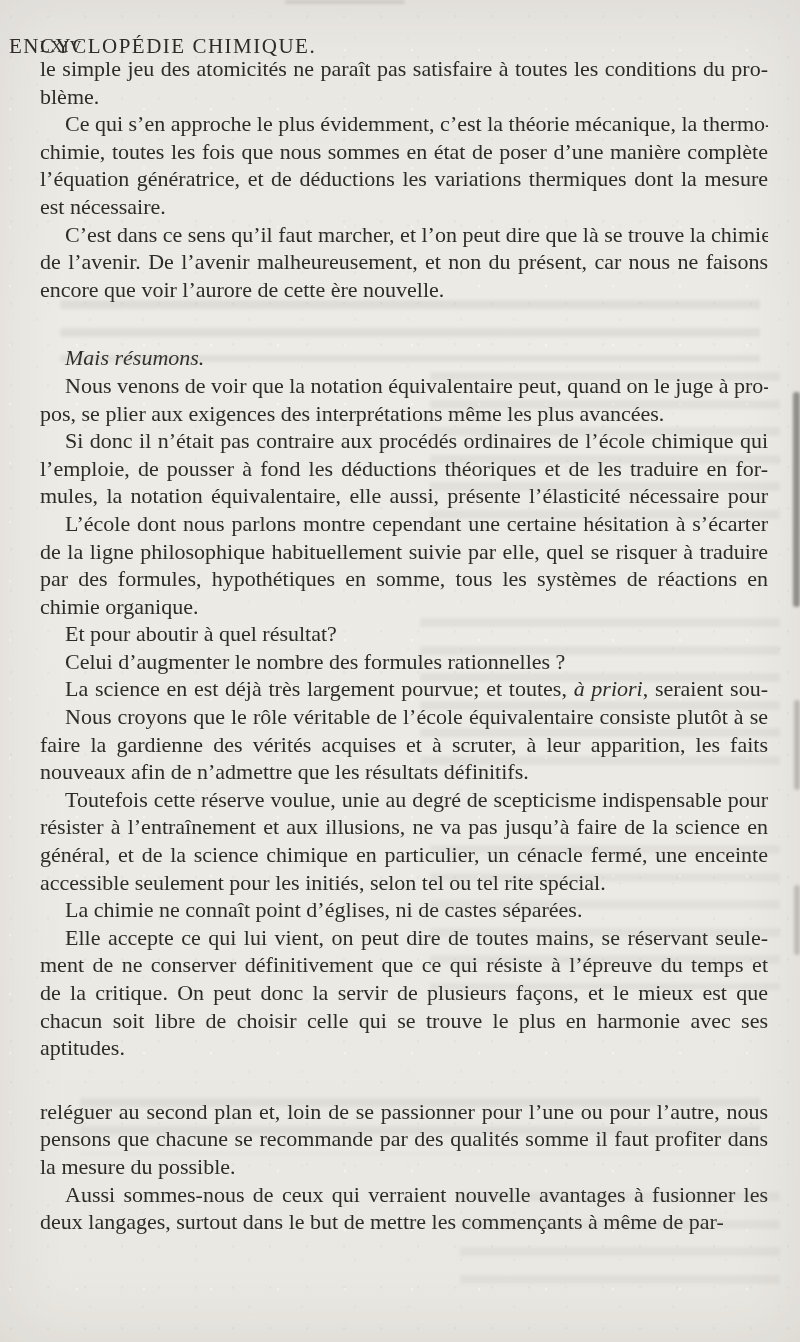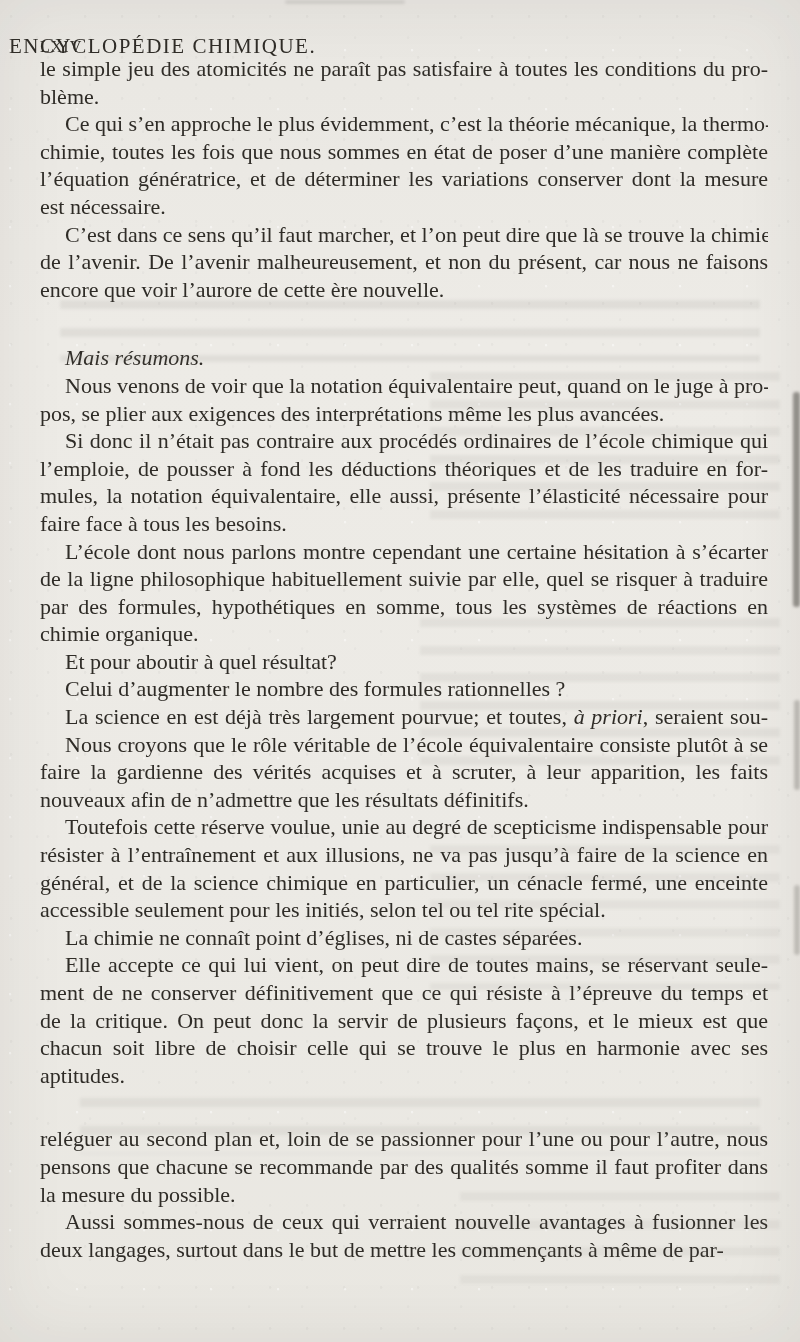--- a/index.html
+++ b/index.html
@@ -87,40 +87,39 @@
   </div>
 
   <div class="text-column" id="text-column">
       <div class="para">
         <div class="line first">le simple jeu des atomicités ne paraît pas satisfaire à toutes les conditions du pro-</div>
         <div class="line last">blème.</div>
       </div>
       <div class="para indent">
         <div class="line first">Ce qui s’en approche le plus évidemment, c’est la théorie mécanique, la thermo-</div>
         <div class="line">chimie, toutes les fois que nous sommes en état de poser d’une manière complète</div>
-        <div class="line">l’équation génératrice, et de déterminer les variations conserver dont la mesure</div>
+        <div class="line">l’équation génératrice, et de déductions les variations thermiques dont la mesure</div>
         <div class="line last">est nécessaire.</div>
       </div>
       <div class="para indent">
         <div class="line first">C’est dans ce sens qu’il faut marcher, et l’on peut dire que là se trouve la chimie</div>
         <div class="line">de l’avenir. De l’avenir malheureusement, et non du présent, car nous ne faisons</div>
         <div class="line last">encore que voir l’aurore de cette ère nouvelle.</div>
       </div>
       <div class="para indent" style="margin-top: 41px; font-style: italic;">
         <div class="line first last">Mais résumons.</div>
       </div>
       <div class="para indent">
         <div class="line first">Nous venons de voir que la notation équivalentaire peut, quand on le juge à pro-</div>
         <div class="line last">pos, se plier aux exigences des interprétations même les plus avancées.</div>
       </div>
       <div class="para indent">
         <div class="line first">Si donc il n’était pas contraire aux procédés ordinaires de l’école chimique qui</div>
         <div class="line">l’emploie, de pousser à fond les déductions théoriques et de les traduire en for-</div>
         <div class="line">mules, la notation équivalentaire, elle aussi, présente l’élasticité nécessaire pour</div>
-        <div class="line last">faire face à tous les besoins.</div>
       </div>
       <div class="para indent">
         <div class="line first">L’école dont nous parlons montre cependant une certaine hésitation à s’écarter</div>
         <div class="line">de la ligne philosophique habituellement suivie par elle, quel se risquer à traduire</div>
         <div class="line">par des formules, hypothétiques en somme, tous les systèmes de réactions en</div>
         <div class="line last">chimie organique.</div>
       </div>
       <div class="para indent">
         <div class="line first last">Et pour aboutir à quel résultat?</div>
       </div>

